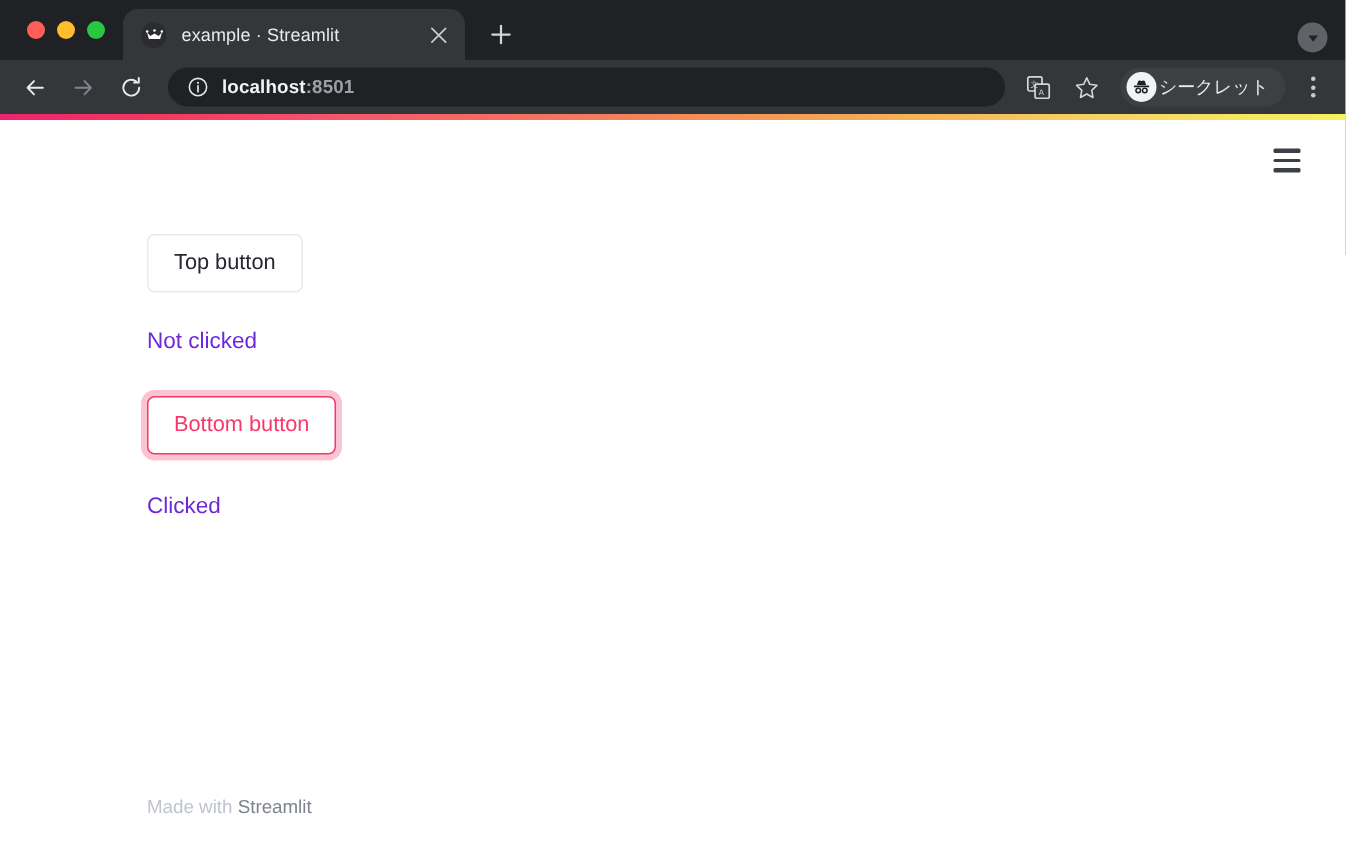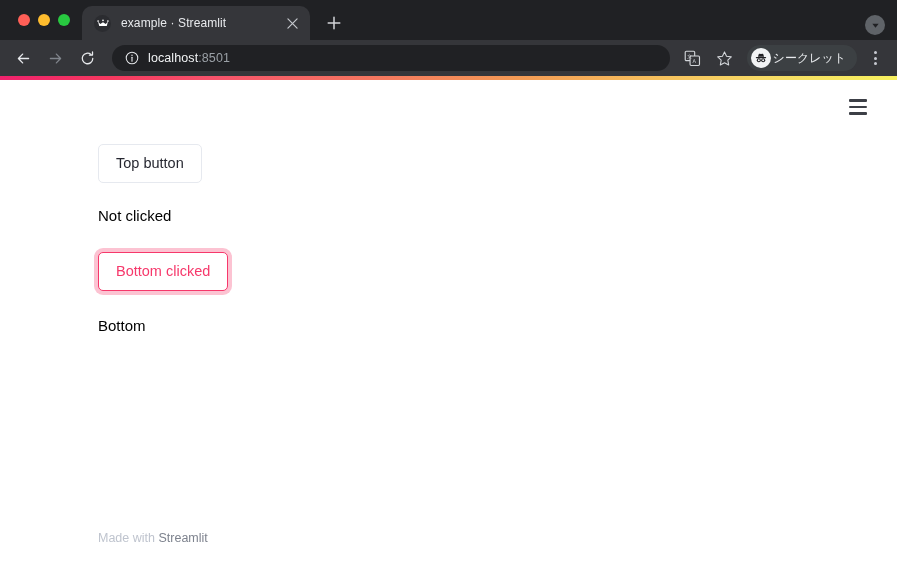--- a/index.html
+++ b/index.html
@@ -108,20 +108,21 @@
   .omnibox {
     flex: 1;
     height: 26px;
     background: #202124;
     border-radius: 14px;
     display: flex;
     align-items: center;
     padding: 0 12px;
     margin: 0 6px 0 8px;
     min-width: 0;
+    font-weight: bold;
   }
   .omnibox-info {
     width: 15px; height: 15px;
     display: flex; align-items: center; justify-content: center;
     margin-right: 9px;
     flex: 0 0 15px;
   }
   .omnibox-url {
     font-size: 12.5px;
     color: #f1f3f4;
@@ -197,21 +198,21 @@
   }
   .st-hamburger-wrap i {
     display: block;
     width: 18px; height: 2.5px;
     background: #3c3f46;
     border-radius: 1px;
   }
 
   .st-main {
     position: absolute;
-    top: 0; left: 0;
+    top: 12px; left: 0;
     padding: 68px 0 0 98px;
     width: 100%;
   }
 
   .st-btn {
     font-family: "Liberation Sans", "DejaVu Sans", sans-serif;
     font-size: 14.5px;
     line-height: 1.6;
     background: #ffffff;
     border: 1px solid #e6e9ef;
@@ -222,21 +223,21 @@
     display: inline-block;
   }
   .st-btn.focused {
     color: #f6386b;
     border: 1px solid #f6386b;
     box-shadow: 0 0 0 4px rgba(246, 56, 107, 0.30);
   }
 
   .st-text {
     font-size: 15px;
-    color: #000000;
+    color: #6d28d9;
     line-height: 1.5;
   }
 
   .gap-a { height: 22px; }
   .gap-b { height: 24px; }
   .gap-c { height: 24px; }
 
   .st-footer {
     position: absolute;
     left: 98px;
@@ -376,24 +377,24 @@
     <div class="st-main">
 
       <button class="st-btn">Top button</button>
 
       <div class="gap-a"></div>
 
       <div class="st-text">Not clicked</div>
 
       <div class="gap-b"></div>
 
-      <button class="st-btn focused">Bottom clicked</button>
+      <button class="st-btn focused">Bottom button</button>
 
       <div class="gap-c"></div>
 
-      <div class="st-text">Bottom</div>
+      <div class="st-text">Clicked</div>
     </div>
 
     <div class="st-footer">
       <span>Made with </span><a href="#">Streamlit</a>
     </div>
   </div>
 </div>
 
 </body></html>

